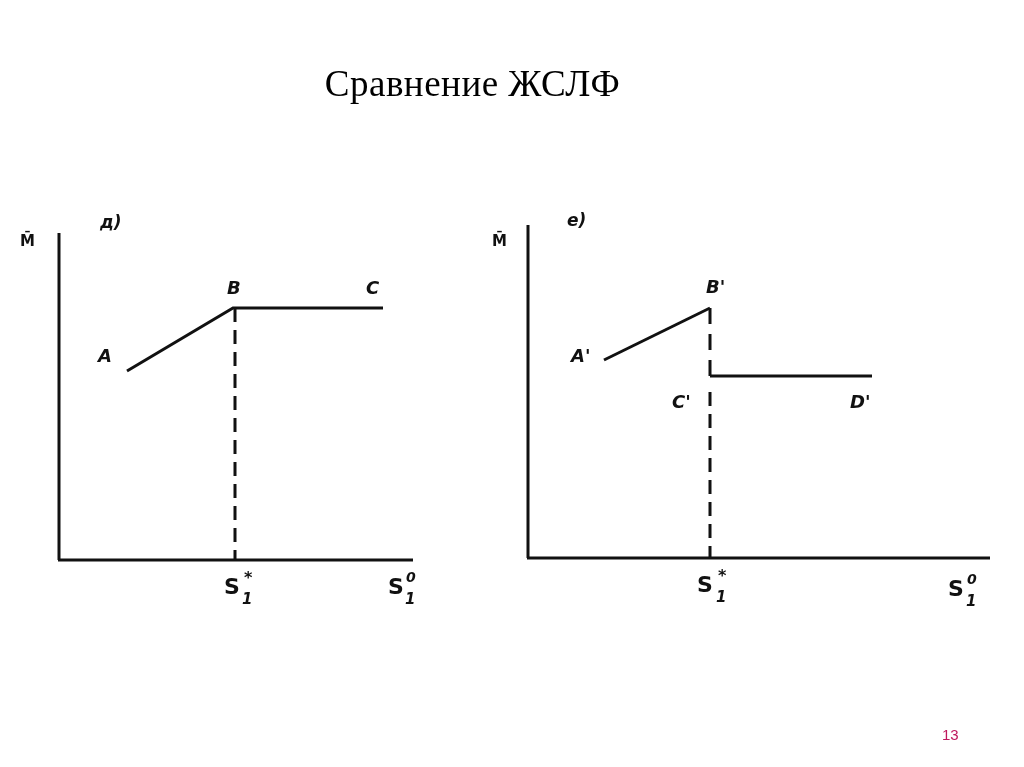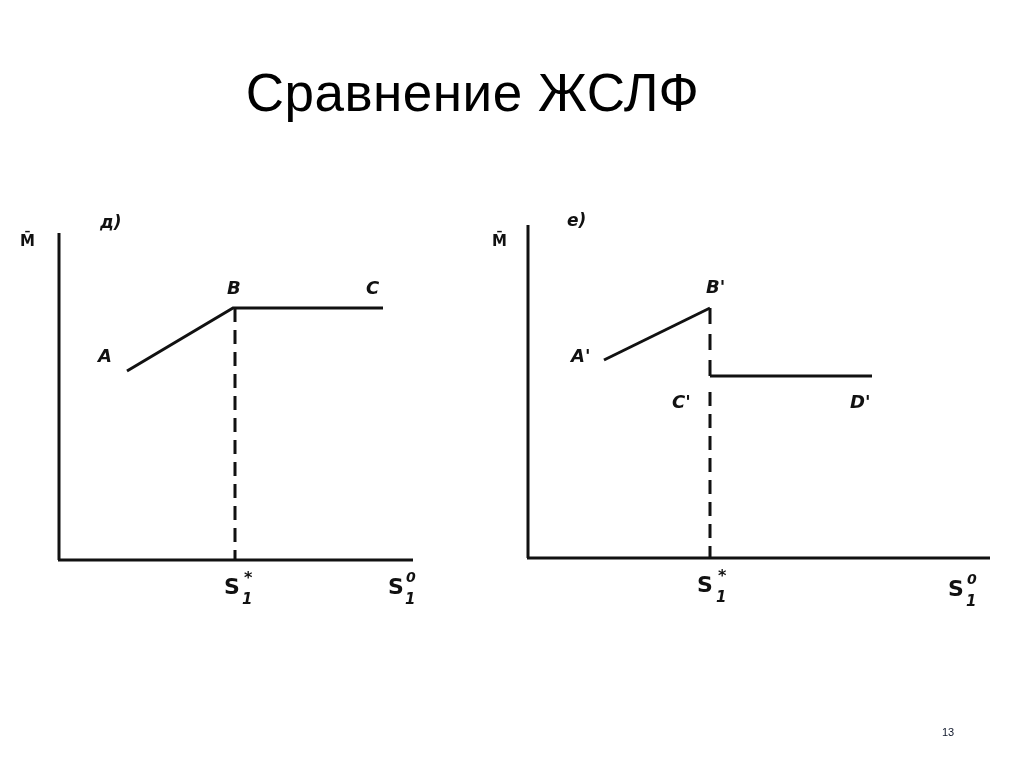--- a/index.html
+++ b/index.html
@@ -1,18 +1,18 @@
 <!DOCTYPE html>
 <html><head>
 <meta charset="utf-8">
 <style>
   html, body { margin:0; padding:0; background:#ffffff; }
   body { width:1024px; height:767px; position:relative; overflow:hidden; font-family:"DejaVu Sans", sans-serif; }
-  .title { position:absolute; left:0; top:62px; width:945px; text-align:center; font-size:53px; color:#000; font-family:Liberation Sans, sans-serif; letter-spacing:0.5px; }
-  .slide-num { position:absolute; left:942px; top:726px; font-size:11px; color:#0f172a; font-family:"Liberation Sans", sans-serif; }
+  .title { position:absolute; left:0; top:62px; width:945px; text-align:center; font-size:37px; color:#000; font-family:Liberation Serif, serif; letter-spacing:0.5px; }
+  .slide-num { position:absolute; left:942px; top:726px; font-size:15px; color:#be185d; font-family:"Liberation Sans", sans-serif; }
   svg.diagram { position:absolute; left:0; top:0; }
   .lbl { font-family:"DejaVu Sans", sans-serif; font-style:italic; font-weight:bold; fill:#111; }
   .axlbl { font-family:"DejaVu Sans", sans-serif; fill:#111; font-weight:bold; }
 </style>
 </head>
 <body>
 
 <div class="title">Сравнение ЖСЛФ</div>
 
 <svg class="diagram" width="1024" height="767" viewBox="0 0 1024 767">

